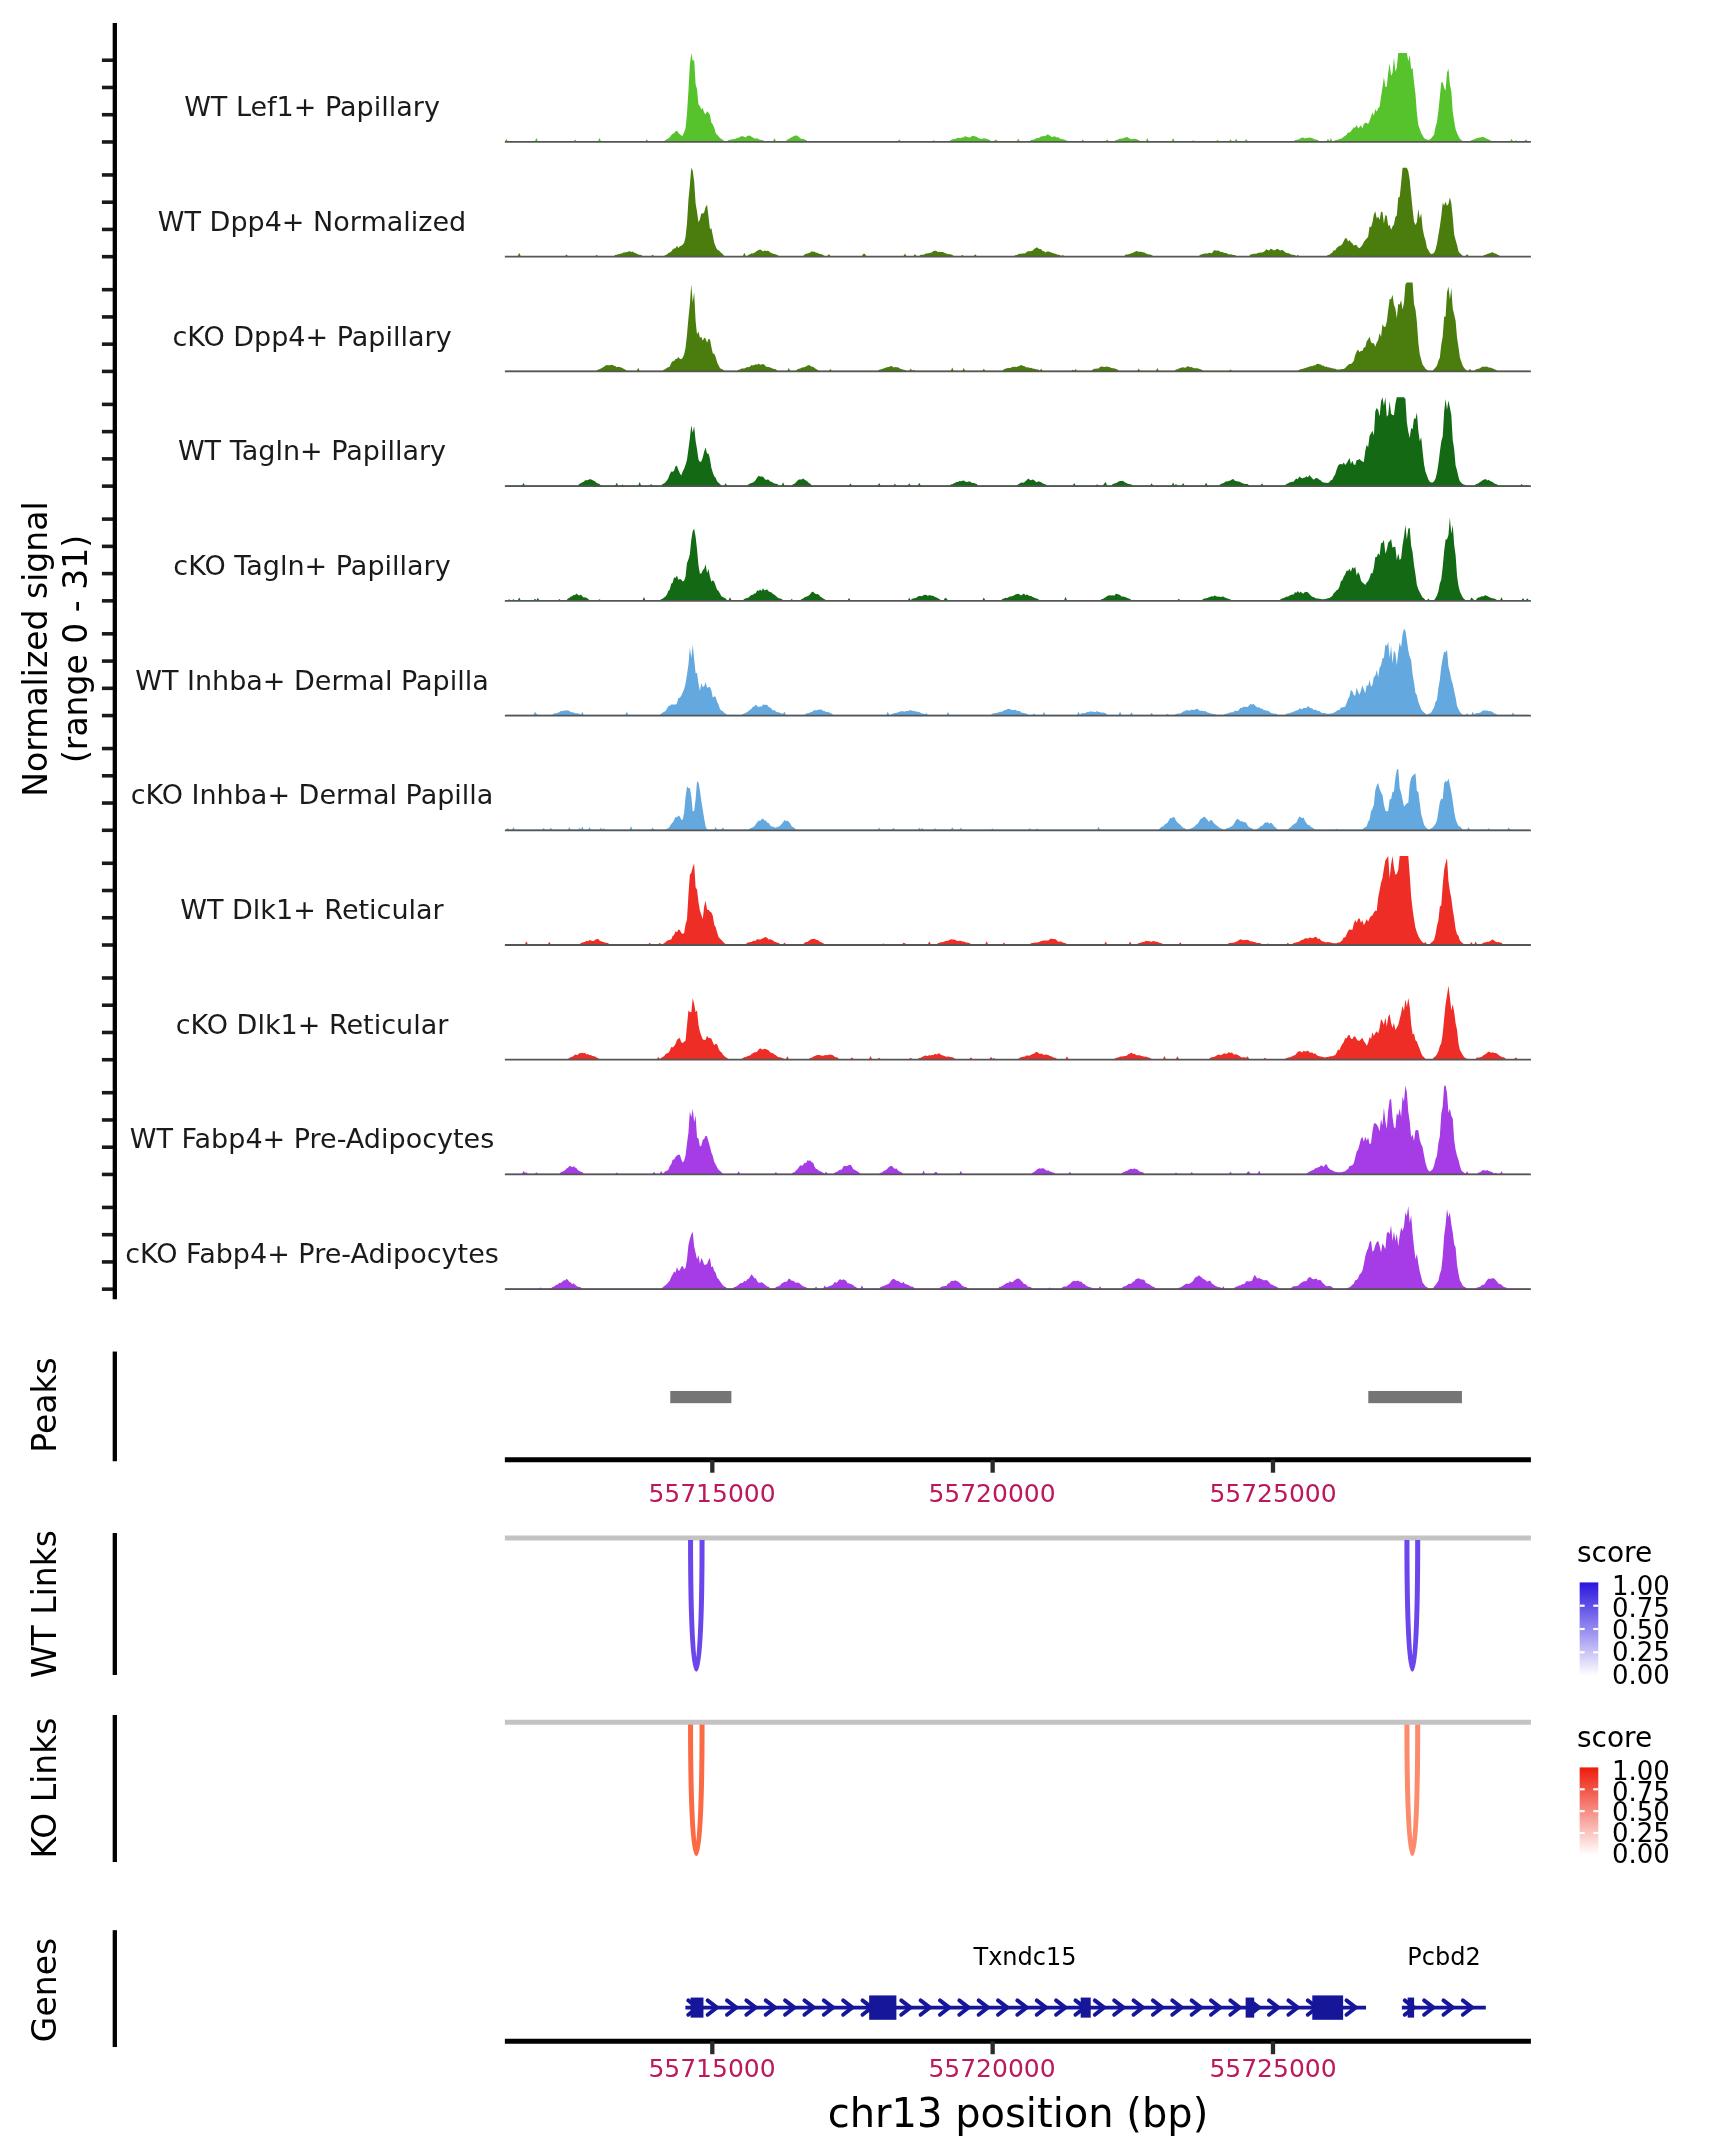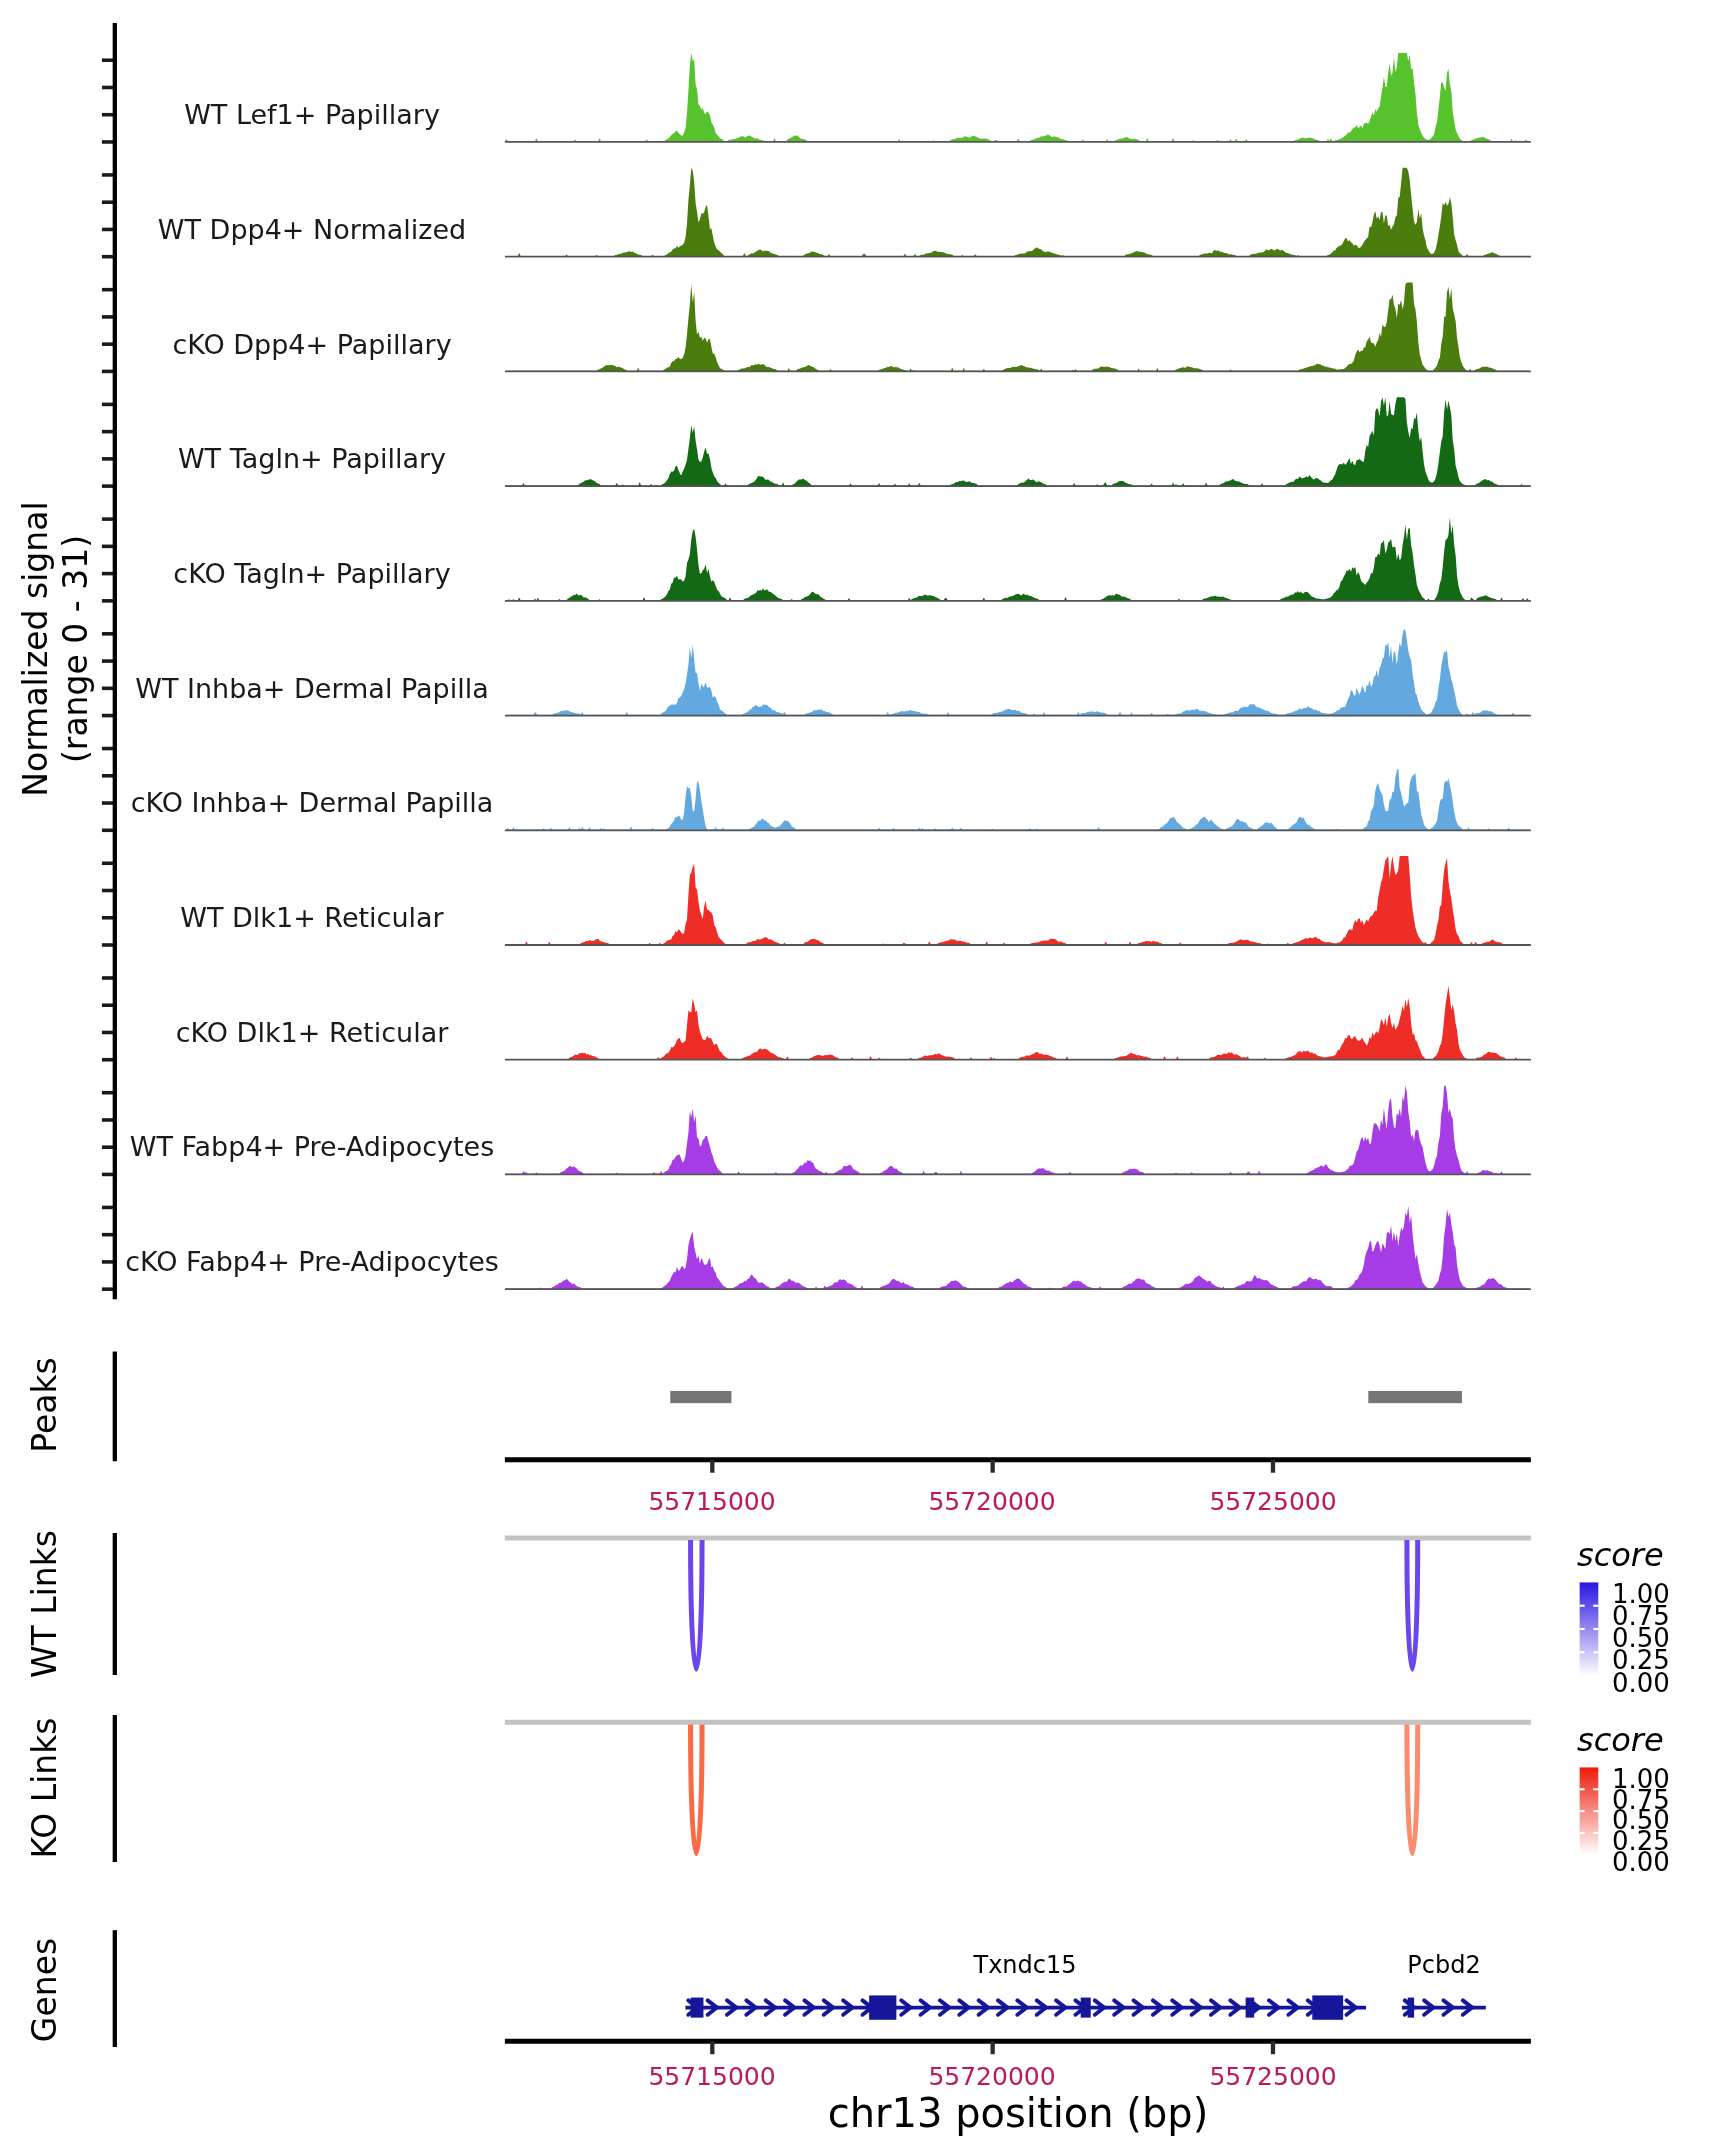--- a/index.html
+++ b/index.html
@@ -1,29 +1,29 @@
 <!DOCTYPE html>
 <html style="font-size:11.5px"><head>
 <meta charset="utf-8">
 <style>
   html,body{margin:0;padding:0;background:#fff;}
   #fig{position:relative;width:1721px;height:2151px;background:#fff;
        font-family:"DejaVu Sans","Liberation Sans",sans-serif;overflow:hidden;}
   #chart{position:absolute;left:0;top:0;}
   #labels{position:absolute;left:0;top:0;width:100%;height:100%;pointer-events:none;}
-  .lab{position:absolute;transform:translate(-50%,-50%);white-space:nowrap;color:#111;margin-top:8px;}
+  .lab{position:absolute;transform:translate(-50%,-50%);white-space:nowrap;color:#111;}
   .track-lab{font-size:27px;color:#1a1a1a;}
   .tick-lab{font-size:25px;color:#be185d;}
   .gene-lab{font-size:24px;color:#000;}
   .legend-num{font-size:26px;color:#000;transform:translate(0,-50%);}
   .vlabel{position:absolute;transform:translate(-50%,-50%) rotate(-90deg);
           white-space:nowrap;text-align:center;color:#000;}
   .sec{font-size:33px;}
   #ylab{font-size:33px;line-height:1.2;}
-  .legend-title{position:absolute;font-size:32px;color:#000;font-style:italic;}
+  .legend-title{position:absolute;font-size:28px;color:#000;}
   #xtitle{position:absolute;transform:translate(-50%,-50%);font-size:40px;color:#000;}
 </style>
 </head>
 <body>
 
 <div id="fig">
   <svg id="chart" width="1721" height="2151" viewBox="0 0 2400 3000">
       <defs>
         <linearGradient id="gradWT" x1="0" y1="0" x2="0" y2="1">
           <stop offset="0%" stop-color="#2a15df"></stop>

